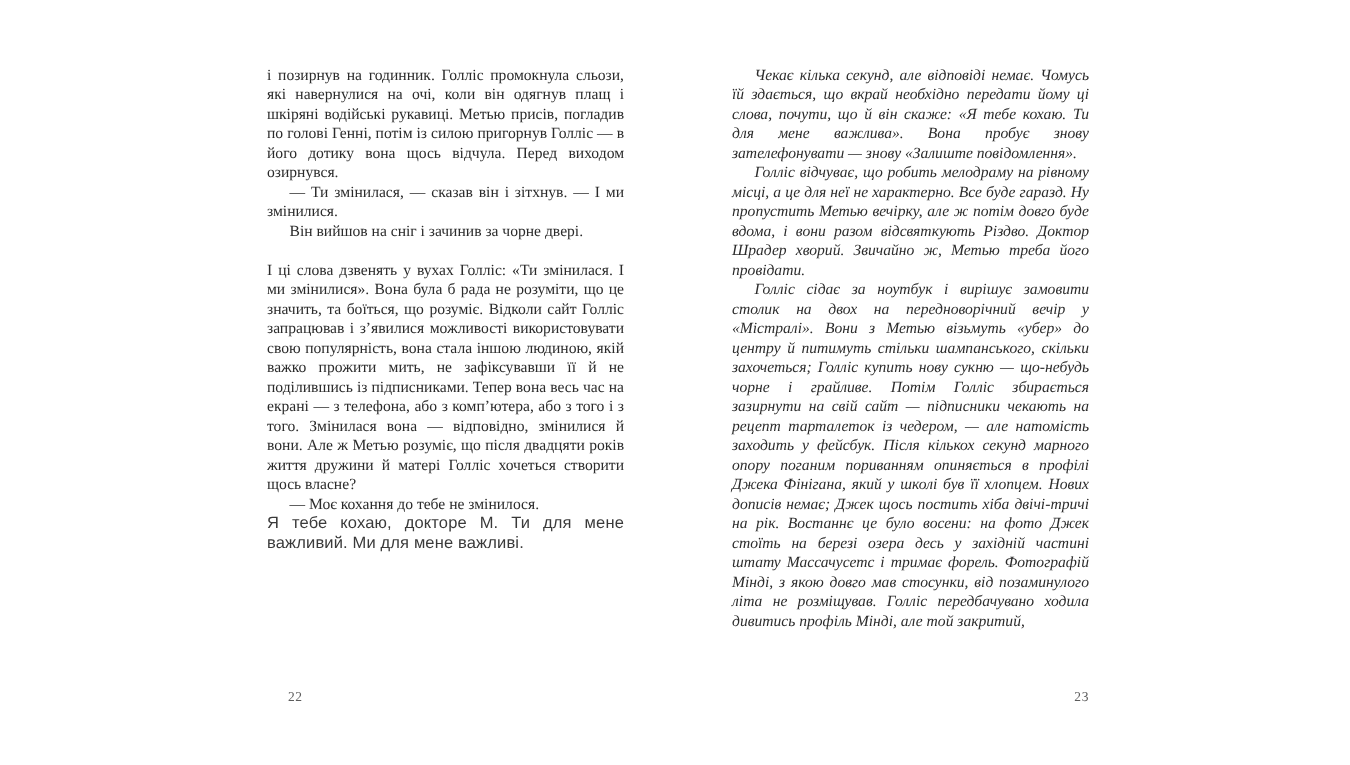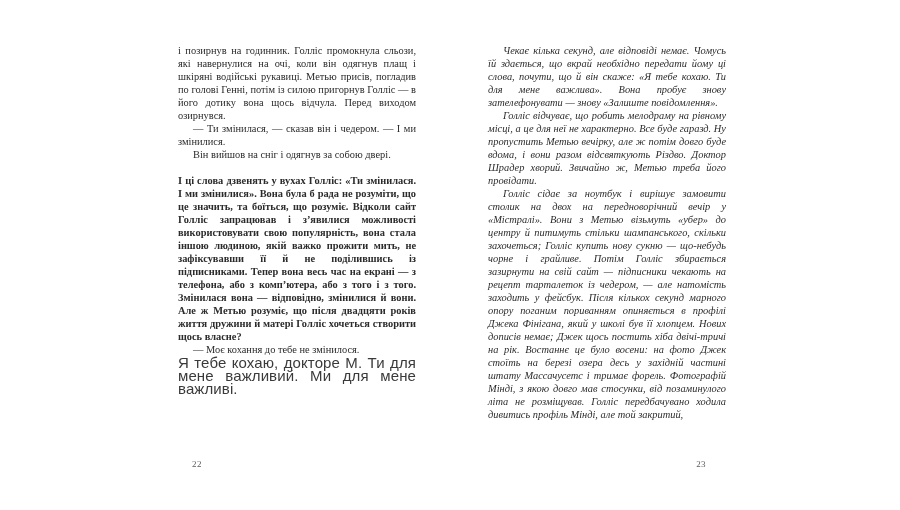--- a/index.html
+++ b/index.html
@@ -29,56 +29,56 @@
     line-height: 13px;
     text-align: justify;
   }
   .page-left .page-body { left: 178px; }
   .page-right .page-body { left: 488px; font-style: italic; }
   p.para {
     margin: 0;
     padding: 0;
   }
   p.indent { text-indent: 15px; }
-  p.section-start { margin-top: 13px; font-weight: bold; }
+  p.section-start { margin-top: 13px; }
   p.message {
     font-family: "Liberation Sans", sans-serif;
-    font-size: 15px;
+    font-size: 11px;
     color: #3a3a3a;
     letter-spacing: 0.1px;
   }
   .page-number {
     position: absolute;
     top: 458px;
     font-size: 9px;
     line-height: 12px;
     color: #5c5c5c;
     letter-spacing: 0.4px;
   }
   .page-number-left {
     left: 192px;
     width: 238px;
     text-align: left;
   }
   .page-number-right {
-    left: 468px;
+    left: 488px;
     width: 238px;
     text-align: right;
   }
 </style>
 </head>
 <body>
 
 <div class="spread">
 
   <section class="page page-left">
     <div class="page-body">
       <p class="para">і позирнув на годинник. Голліс промокнула сльози, які навернулися на очі, коли він одягнув плащ і шкіряні водійські рукавиці. Метью присів, погладив по голові Генні, потім із силою пригорнув Голліс — в його дотику вона щось відчула. Перед виходом озирнувся.</p>
-      <p class="para indent">— Ти змінилася, — сказав він і чедером. — І ми змінилися.</p>
-      <p class="para indent">Він вийшов на сніг і одягнув за собою двері.</p>
+      <p class="para indent">— Ти змінилася, — сказав він і зітхнув. — І ми змінилися.</p>
+      <p class="para indent">Він вийшов на сніг і зачинив за чорне двері.</p>
       <p class="para section-start">І ці слова дзвенять у вухах Голліс: «Ти змінилася. І ми змінилися». Вона була б рада не розуміти, що це значить, та боїться, що розуміє. Відколи сайт Голліс запрацював і з’явилися можливості використовувати свою популярність, вона стала іншою людиною, якій важко прожити мить, не зафіксувавши її й не поділившись із підписниками. Тепер вона весь час на екрані — з телефона, або з комп’ютера, або з того і з того. Змінилася вона — відповідно, змінилися й вони. Але ж Метью розуміє, що після двадцяти років життя дружини й матері Голліс хочеться створити щось власне?</p>
       <p class="para indent">— Моє кохання до тебе не змінилося.</p>
       <p class="para message">Я тебе кохаю, докторе М. Ти для мене важливий. Ми для мене важливі.</p>
     </div>
     <div class="page-number page-number-left">22</div>
   </section>
 
   <section class="page page-right">
     <div class="page-body">
       <p class="para indent">Чекає кілька секунд, але відповіді немає. Чомусь їй здається, що вкрай необхідно передати йому ці слова, почути, що й він скаже: «Я тебе кохаю. Ти для мене важлива». Вона пробує знову зателефонувати — знову «Залиште повідомлення».</p>

